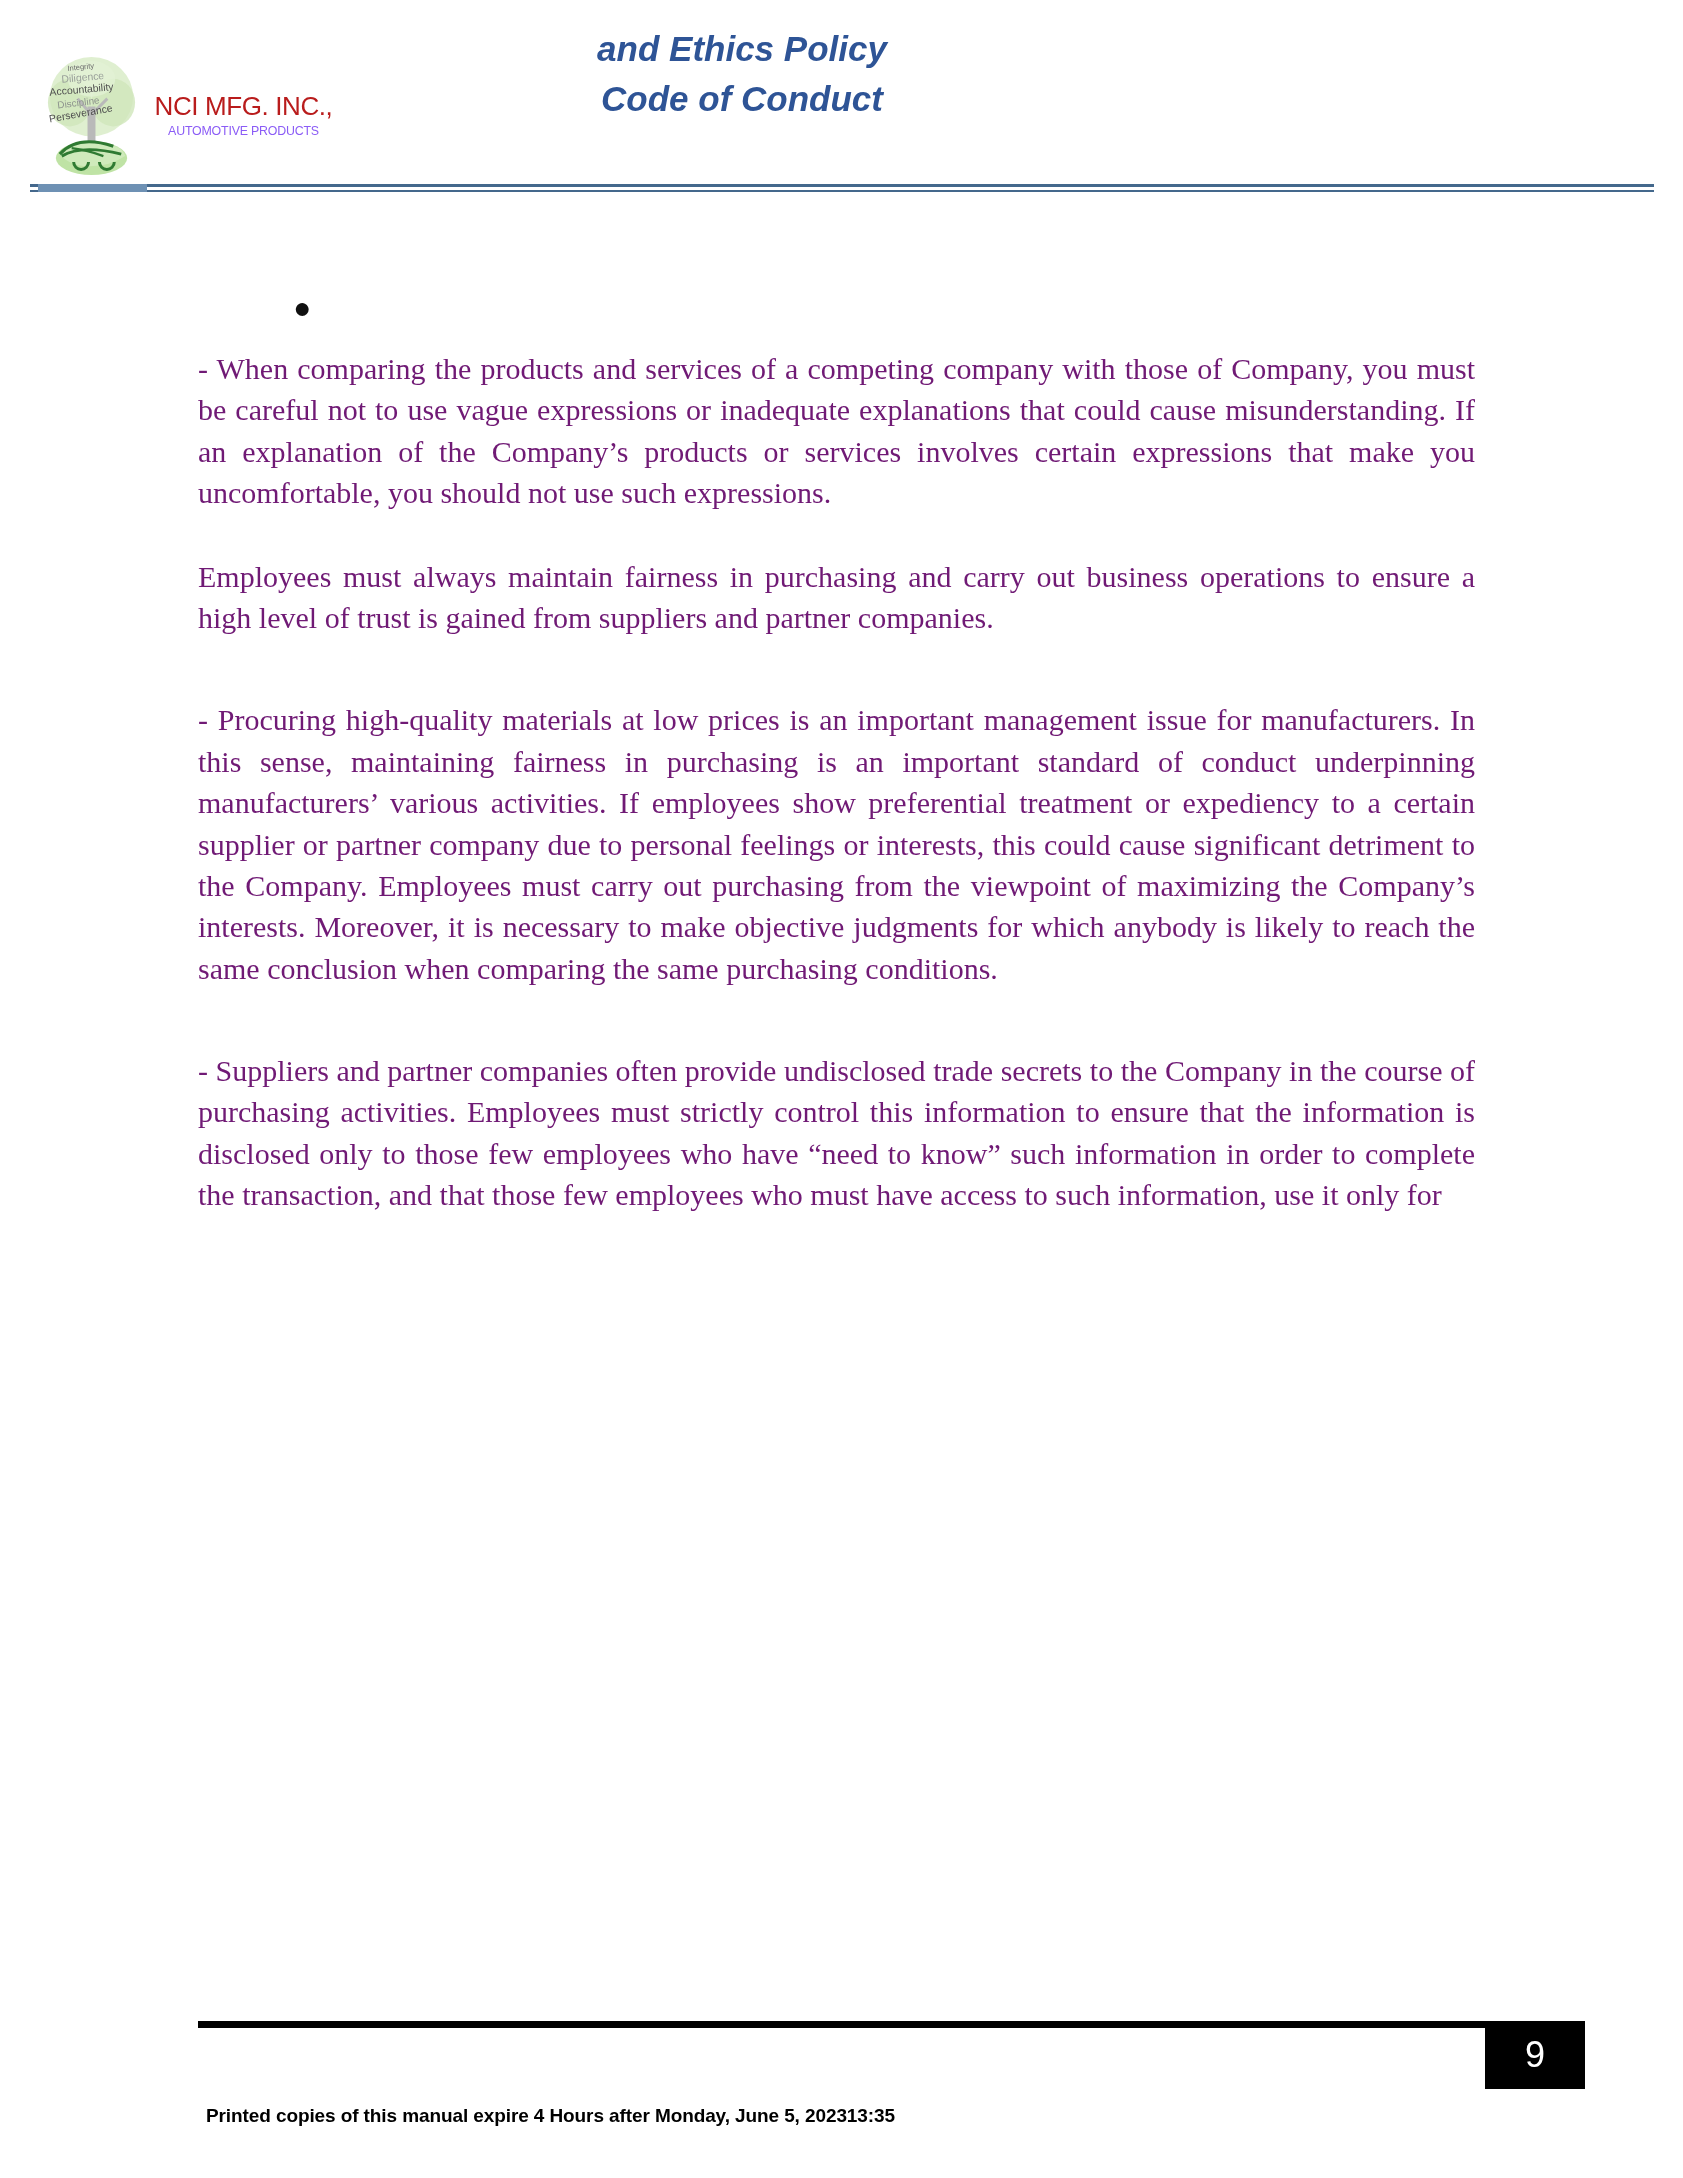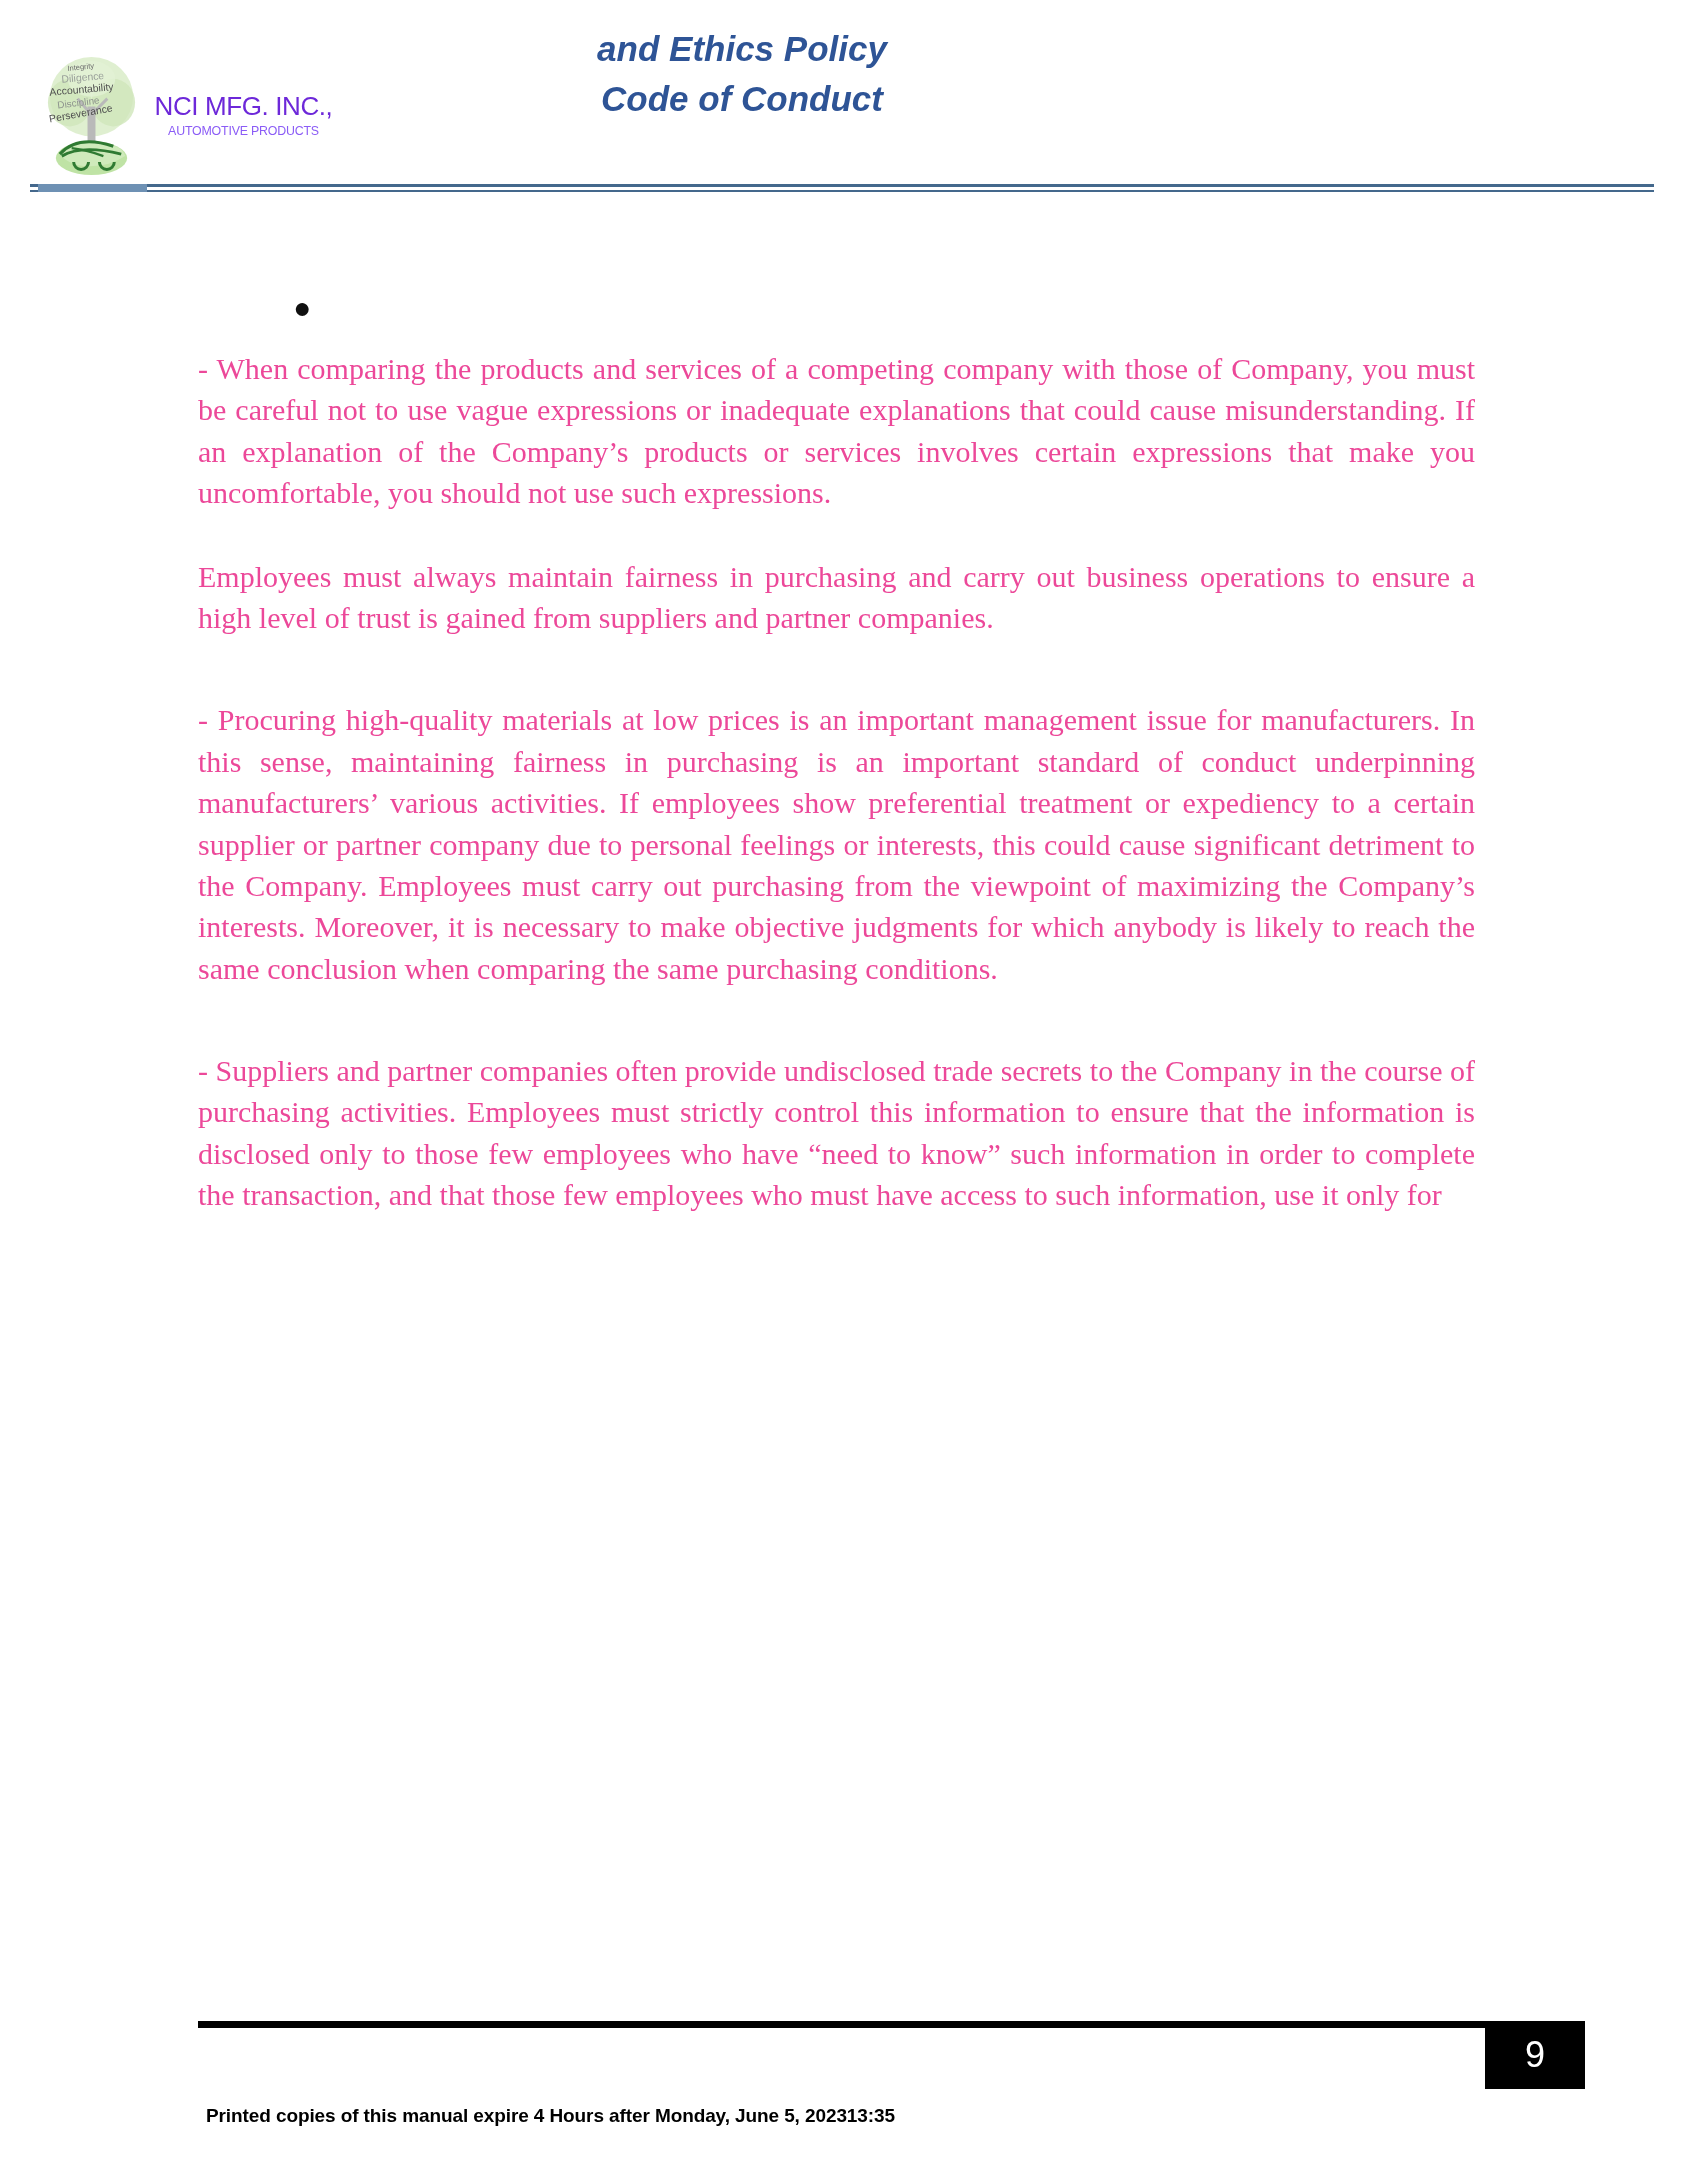--- a/index.html
+++ b/index.html
@@ -43,21 +43,21 @@
     position: absolute;
     left: 109px;
     top: 42px;
     width: 193px;
     text-align: center;
   }
   .logo-name {
     font-family: "Liberation Sans", "DejaVu Sans", sans-serif;
     font-size: 26px;
     letter-spacing: -0.4px;
-    color: #6d28d9;
+    color: #b91c1c;
     white-space: nowrap;
     line-height: 1;
   }
   .logo-sub {
     font-family: "Liberation Sans", "DejaVu Sans", sans-serif;
     font-size: 12.4px;
     color: #8b5cf6;
     margin-top: 6px;
     letter-spacing: -0.2px;
     white-space: nowrap;
@@ -137,21 +137,21 @@
     left: 198px;
     top: 287px;
     width: 1277px;
   }
   p.body-text {
     margin: 0;
     font-size: 30px;
     line-height: 1.38;
     text-align: justify;
     text-justify: inter-word;
-    color: #ec4899;
+    color: #701a75;
   }
   p.body-text.last-line-left { text-align-last: left; }
 
   .bullet-item {
     position: relative;
     margin: 0 0 0 0;
     padding-left: 144px;
     padding-right: 0px;
     font-size: 30px;
     line-height: 1.38;

